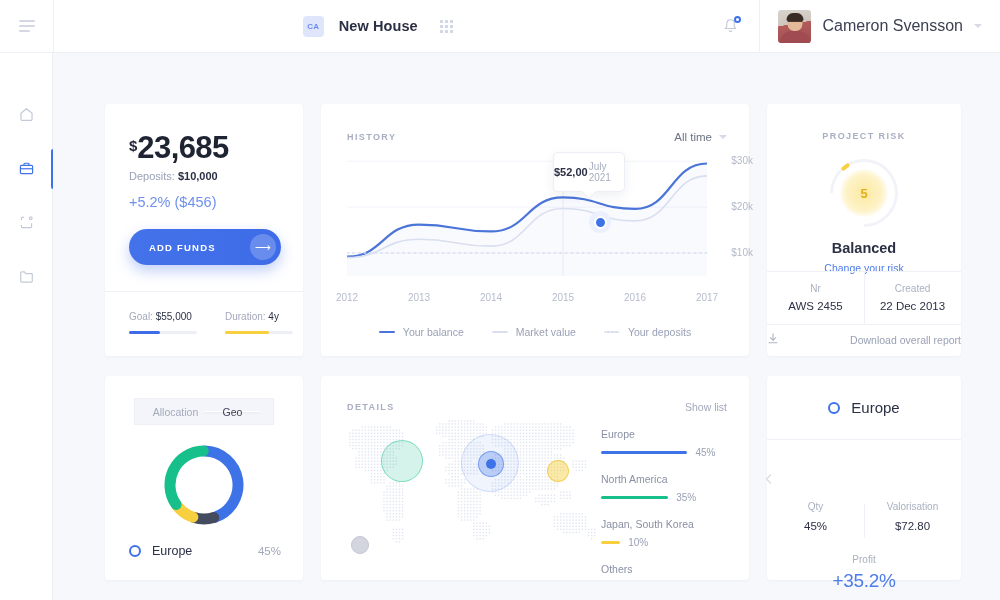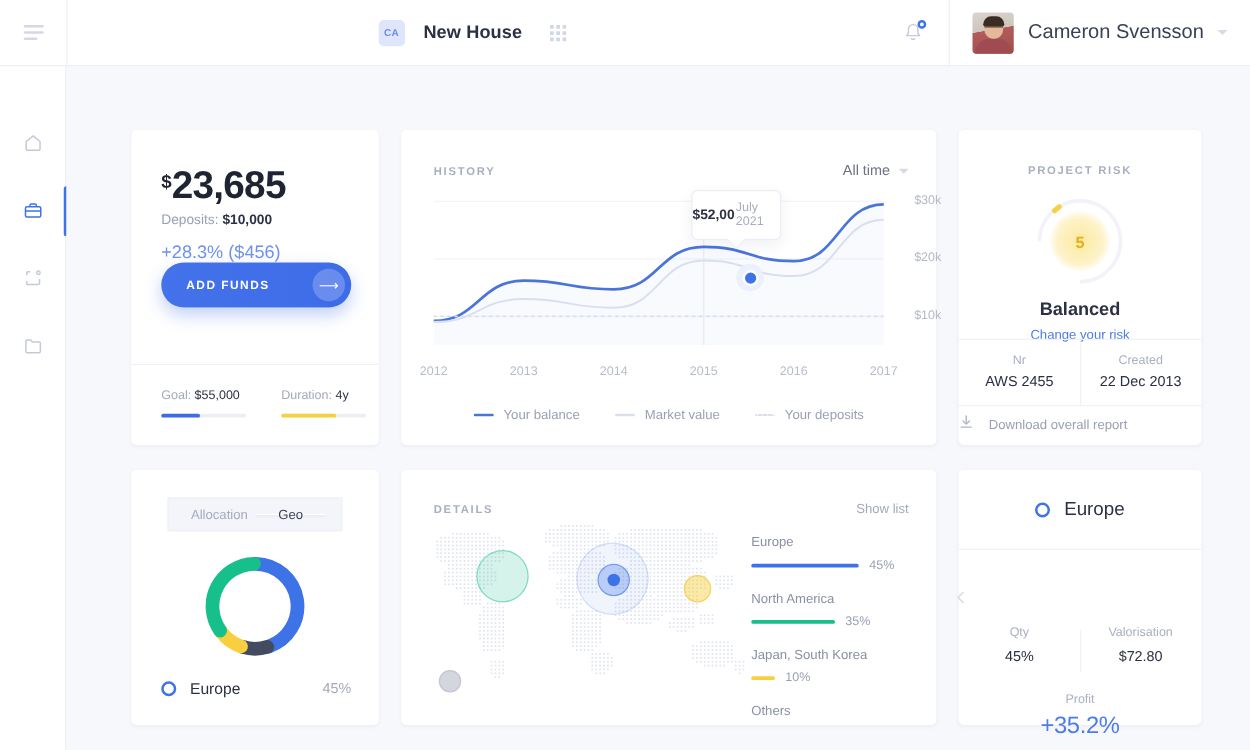--- a/index.html
+++ b/index.html
@@ -114,21 +114,21 @@
   
   #balance-card { left: 52px; top: 51px; width: 198px; height: 252px; }
   .bal-body { padding: 28px 24px 0 24px; }
   .bal-amount { display: flex; align-items: flex-start; }
   .bal-cur { font-size: 15px; font-weight: bold; color: #1f2433; margin-top: 5px; }
   .bal-num { font-size: 31px; font-weight: bold; color: #1f2433; letter-spacing: -.6px; line-height: 1; }
   .bal-dep { font-size: 11px; color: #9aa1b5; margin-top: 7px; }
   .bal-dep b { color: #2b3044; font-weight: bold; }
   .bal-growth { font-size: 14.5px; color: #6f91ee; margin-top: 12px; }
   .addfunds {
-    width: 152px; height: 36px; border-radius: 18px;
+    margin-top: 19px; width: 152px; height: 36px; border-radius: 18px;
     background: linear-gradient(95deg, #4472ea, #3e6ce8);
     box-shadow: 0 6px 14px rgba(62,110,232,.32);
     display: flex; align-items: center; justify-content: space-between;
     padding: 0 5px 0 20px; border: none; cursor: pointer;
   }
   .addfunds-label { color: #fff; font-size: 9.5px; font-weight: bold; letter-spacing: 1.2px; }
   .addfunds-arrow {
     width: 26px; height: 26px; border-radius: 50%; background: rgba(255,255,255,.22);
     display: flex; align-items: center; justify-content: center; color: #fff; font-size: 11px;
   }
@@ -198,21 +198,21 @@
   .risk-link { text-align: center; font-size: 10.5px; color: #4d7be9; margin-top: 6px; cursor: pointer; }
   .risk-sep { position: absolute; left: 0; top: 167px; width: 194px; height: 1px; background: #eff1f7; }
   .risk-vsep { position: absolute; left: 97px; top: 167px; width: 1px; height: 53px; background: #eff1f7; }
   .risk-grid { position: absolute; left: 0; top: 167px; width: 194px; height: 53px; display: flex; }
   .risk-cell { flex: 1; display: flex; flex-direction: column; align-items: center; justify-content: center; gap: 6px; }
   .cell-k { font-size: 10px; color: #aab0c2; }
   .cell-v { font-size: 11.5px; color: #2b3044; }
   .risk-sep2 { position: absolute; left: 0; top: 220px; width: 194px; height: 1px; background: #eff1f7; }
   .dl-row {
     position: absolute; left: 0; top: 220px; width: 194px; height: 32px;
-    display: flex; align-items: center; justify-content: flex-start; gap: 12px; cursor: pointer;
+    display: flex; align-items: center; justify-content: space-between; gap: 12px; cursor: pointer;
   }
   .dl-text { font-size: 10.5px; color: #9aa1b5; }
 
   
   #alloc-card { left: 52px; top: 323px; width: 198px; height: 204px; }
   .seg {
     margin: 22px auto 0; width: 140px; height: 27px; border-radius: 0;
     background: #f4f5fa; border: 1px solid #eef0f6; display: flex; padding: 12px;
   }
   .seg-btn {
@@ -351,21 +351,21 @@
     <div class="card" id="balance-card">
       <div class="bal-body">
         <div class="bal-amount">
           <span class="bal-cur">$</span>
           <span class="bal-num">23,685</span>
         </div>
         <div class="bal-dep">
           <span>Deposits:</span>
           <b>$10,000</b>
         </div>
-        <div class="bal-growth">+28.3% ($456)</div>
+        <div class="bal-growth">+5.2% ($456)</div>
         <button class="addfunds">
           <span class="addfunds-label">ADD FUNDS</span>
           <span class="addfunds-arrow">⟶</span>
         </button>
       </div>
       <div class="bal-sep"></div>
       <div class="bal-foot">
         <div>
           <div class="stat-label">
             <span>Goal:</span>

